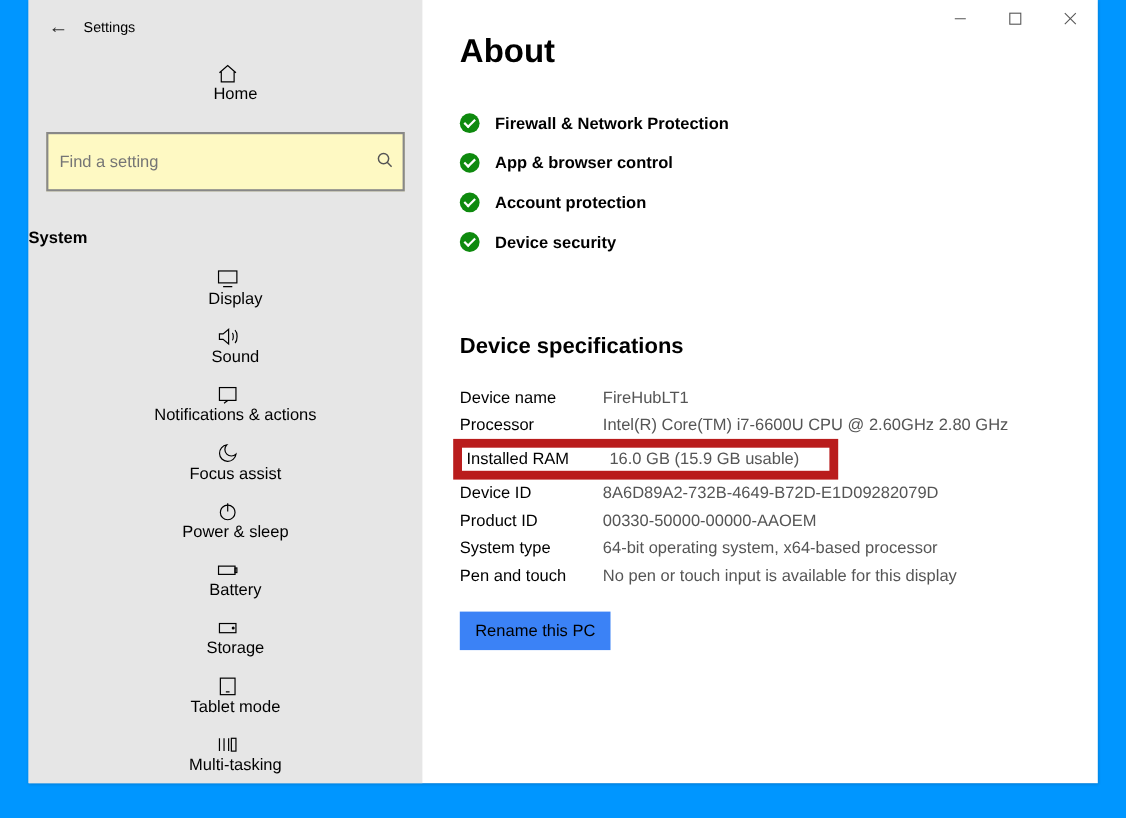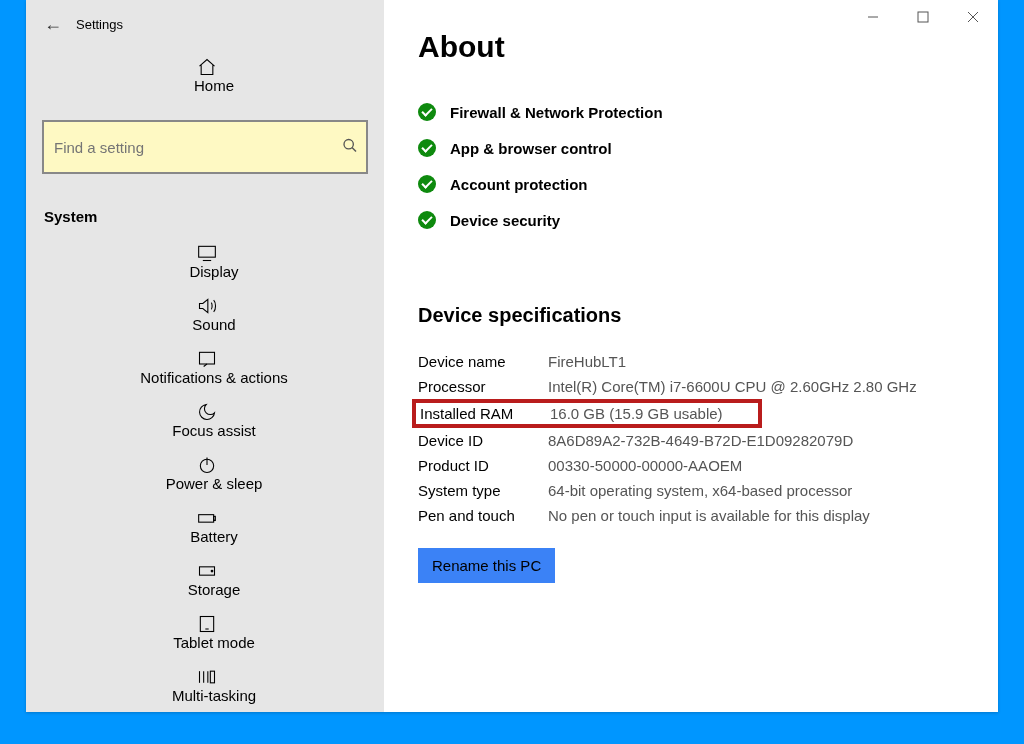--- a/index.html
+++ b/index.html
@@ -58,21 +58,20 @@
   }
   .nav-item .icon {
     width: 34px;
     display: flex;
     align-items: center;
     justify-content: flex-start;
   }
   .nav-item .icon svg { width: 20px; height: 20px; stroke: #000; fill: none; stroke-width:1.3; }
   .nav-section {
     font-weight: 600;
-    padding-left: 18px;
     font-size: 15px;
     margin-top: 34px;
     margin-bottom: 18px;
   }
   .search-wrap {
     margin: 10px 16px 0 16px;
     position: relative;
   }
   .search-input {
     width: 100%;
@@ -147,21 +146,21 @@
   }
   .spec-row .label {
     width: 130px;
     flex-shrink: 0;
   }
   .spec-row .value {
     color: #555;
     flex: 1;
   }
   .highlight {
-    border: 4px solid #b91c1c;
+    border: 8px solid #b91c1c;
     margin-left: -6px;
     padding: 2px 4px;
     width: 350px;
   }
   .rename-btn {
     margin-top: 20px;
     background: #3b82f6;
     border: none;
     font-size: 15px;
     padding: 9px 14px;

